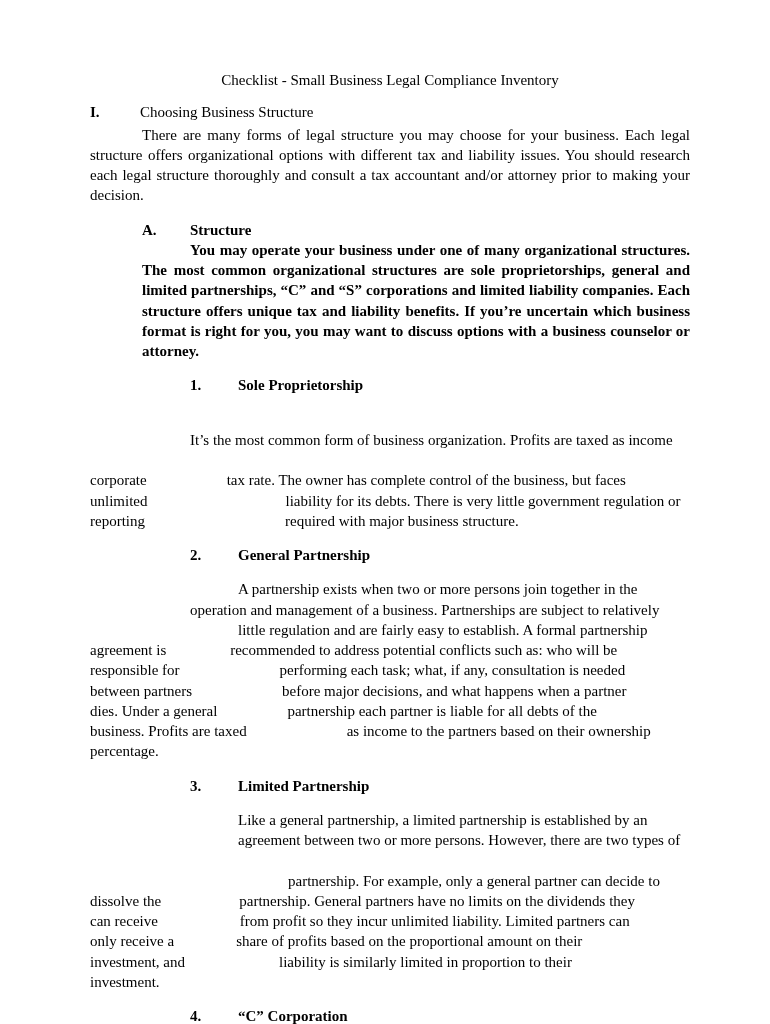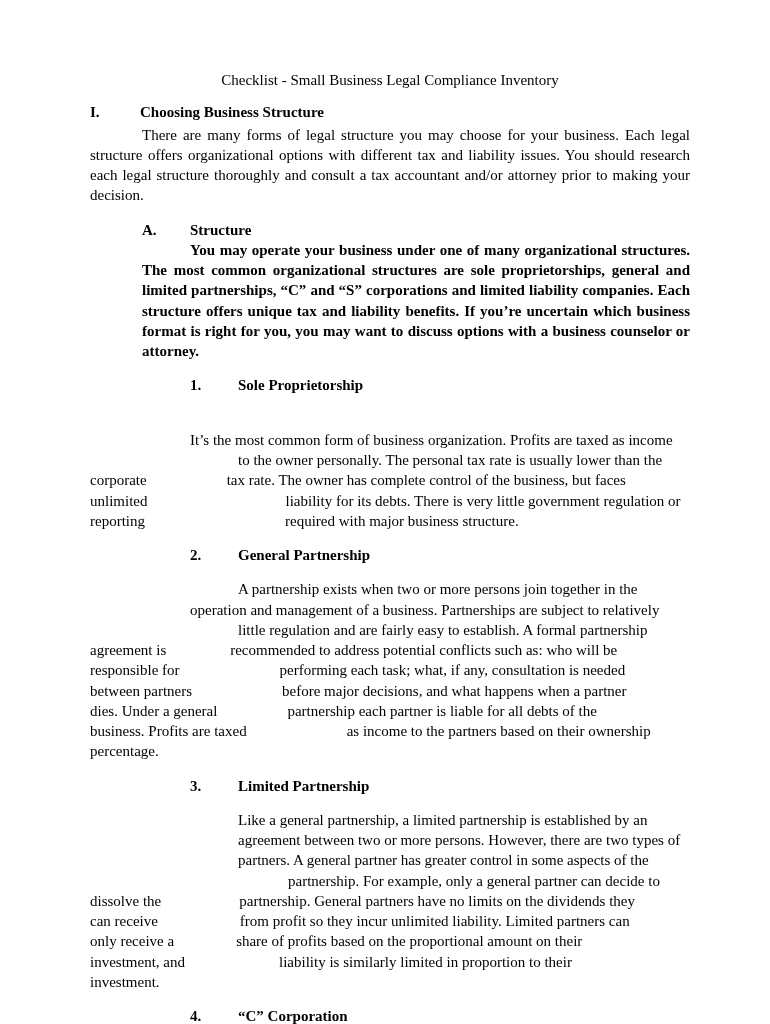--- a/index.html
+++ b/index.html
@@ -19,21 +19,21 @@
     }
     .section-line {
       margin-bottom: 2px;
     }
     .roman-num {
       font-weight: bold;
       display: inline-block;
       width: 50px;
     }
     .section-heading {
-      font-weight: bold;
+      font-weight: normal;
     }
     .para-indent {
       text-indent: 52px;
       margin: 0 0 14px 0;
       text-align: justify;
     }
     .sub-block {
       margin-left: 52px;
       margin-bottom: 14px;
     }
@@ -93,21 +93,21 @@
 </div>
 
 <div class="num-block">
   <div>
     <span class="num-label">1.</span><span class="num-heading">Sole Proprietorship</span>
   </div>
 </div>
 <div class="wrap-body">
   <span class="first-indent"></span><br>
   <span class="hang1"></span><span>It’s the most common form of business organization. Profits are taxed as income</span><br>
-  <span class="hang2"></span><span>to the owner personally. The personal tax rate is usually lower than the</span><br>
+  <span class="hang2"></span><br>
   <span>corporate</span><span class="hang1" style="width:80px"></span><span>tax rate. The owner has complete control of the business, but faces</span><br>
   <span>unlimited</span><span style="display:inline-block;width:138px"></span><span>liability for its debts. There is very little government regulation or</span><br>
   <span>reporting</span><span style="display:inline-block;width:140px"></span><span>required with major business structure.</span>
 </div>
 
 <div class="num-block">
   <div>
     <span class="num-label">2.</span><span class="num-heading">General Partnership</span>
   </div>
 </div>
@@ -124,21 +124,21 @@
 </div>
 
 <div class="num-block">
   <div>
     <span class="num-label">3.</span><span class="num-heading">Limited Partnership</span>
   </div>
 </div>
 <div class="wrap-body">
   <span class="first-indent"></span><span>Like a general partnership, a limited partnership is established by an</span><br>
   <span class="hang2"></span><span>agreement between two or more persons. However, there are two types of</span><br>
-  <span class="hang2"></span><span>partners. A general partner has greater control in some aspects of the</span><br>
+  <span class="hang2"></span><br>
   <span class="hang3"></span><span>partnership. For example, only a general partner can decide to</span><br>
   <span>dissolve the</span><span style="display:inline-block;width:78px"></span><span>partnership. General partners have no limits on the dividends they</span><br>
   <span>can receive</span><span style="display:inline-block;width:82px"></span><span>from profit so they incur unlimited liability. Limited partners can</span><br>
   <span>only receive a</span><span style="display:inline-block;width:62px"></span><span>share of profits based on the proportional amount on their</span><br>
   <span>investment, and</span><span style="display:inline-block;width:94px"></span><span>liability is similarly limited in proportion to their</span><br>
   <span>investment.</span>
 </div>
 
 <div class="num-block">
   <div>

